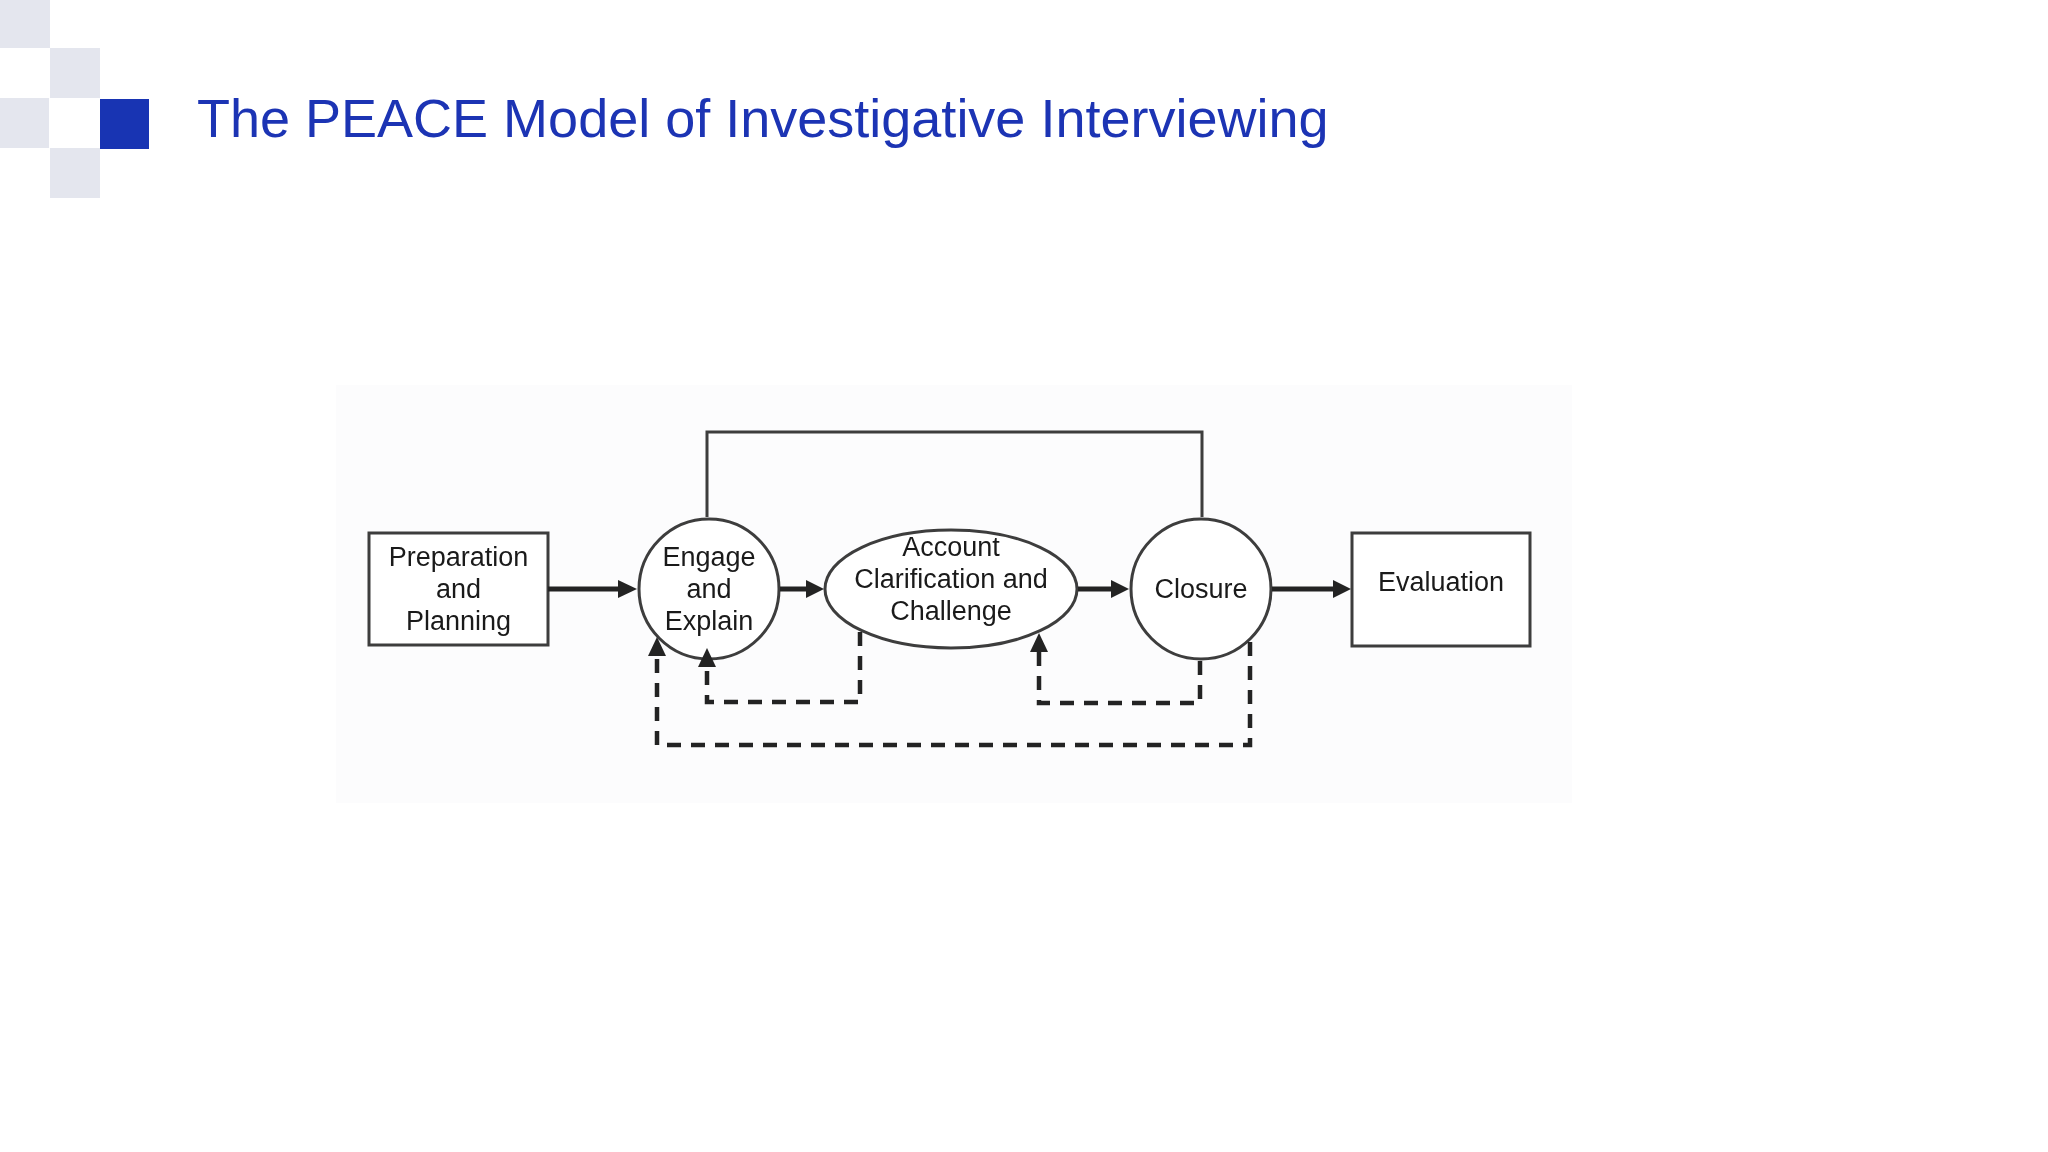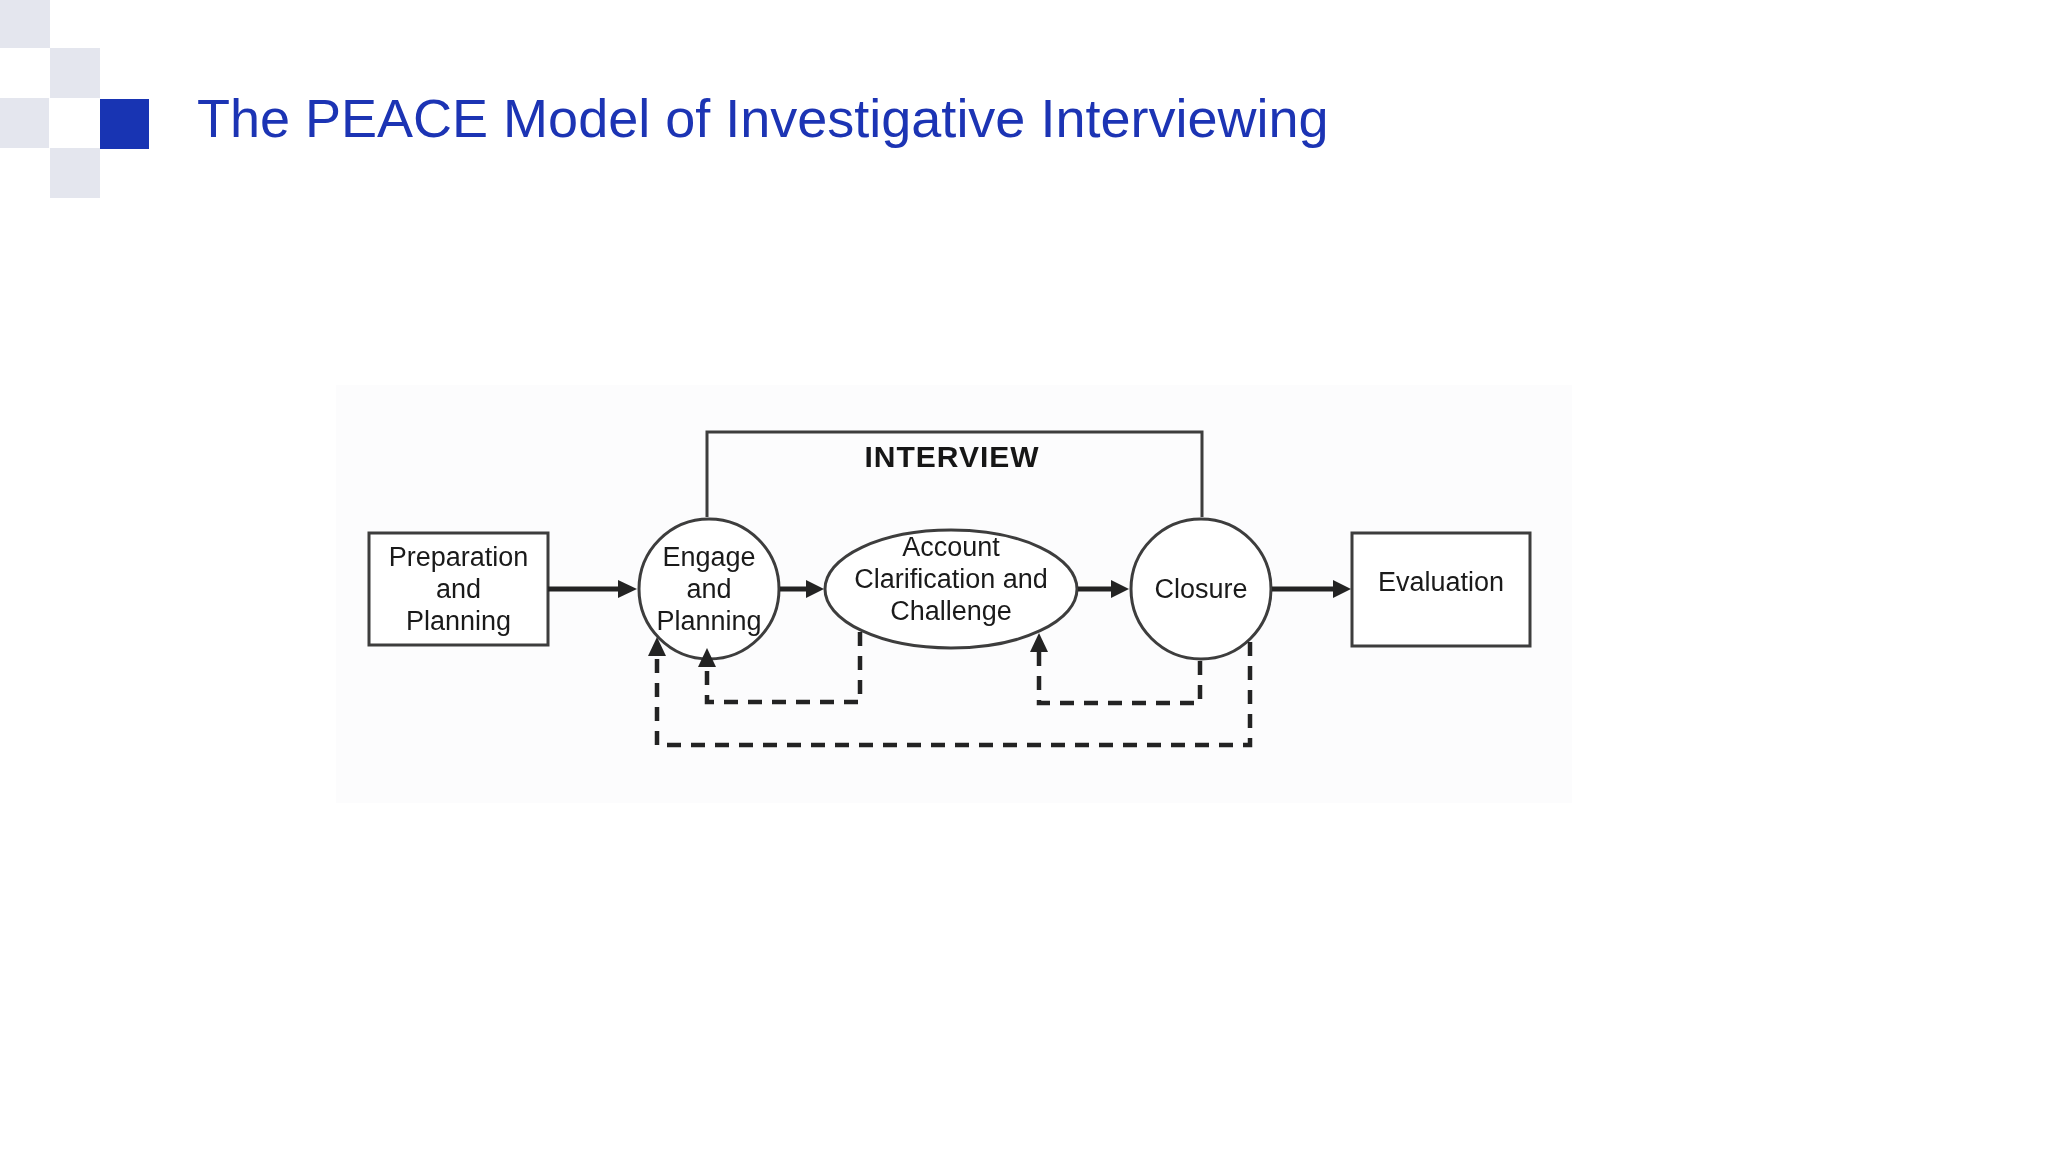--- a/index.html
+++ b/index.html
@@ -104,27 +104,26 @@
         <polygon points="1030,652 1048,652 1039,633"></polygon>
         <polygon points="648,656 666,656 657,637"></polygon>
       </g>
     </svg>
 
     <div class="node-label" style="left:33px;top:148px;width:179px;height:112px;border-radius:31px;">Preparation
 and
 Planning</div>
     <div class="node-label" style="left:303px;top:134px;width:140px;height:140px;">Engage
 and
-Planning</div>
+Explain</div>
     <div class="node-label" style="left:489px;top:135px;width:252px;height:118px;">Account
 Clarification and
 Challenge</div>
     <div class="node-label" style="left:795px;top:134px;width:140px;height:140px;">Closure</div>
     <div class="node-label" style="left:1016px;top:140px;width:178px;height:113px;">Evaluation</div>
-    <div class="bracket-label" style="left:466px;top:56px;width:300px;height:32px;">INTERVIEW</div>
   </div>
 
   <div>
     <div class="sq br" style="left:1887px;top:828px;width:80px;height:80px;"></div>
     <div class="sq br" style="left:1806px;top:909px;width:80px;height:80px;"></div>
     <div class="sq br" style="left:1967px;top:909px;width:81px;height:80px;"></div>
     <div class="sq br" style="left:1887px;top:992px;width:80px;height:80px;"></div>
     <div class="sq br" style="left:1967px;top:1072px;width:81px;height:80px;"></div>
     <div class="sq br rounded" style="left:1708px;top:1008px;width:80px;height:80px;"></div>
   </div>

